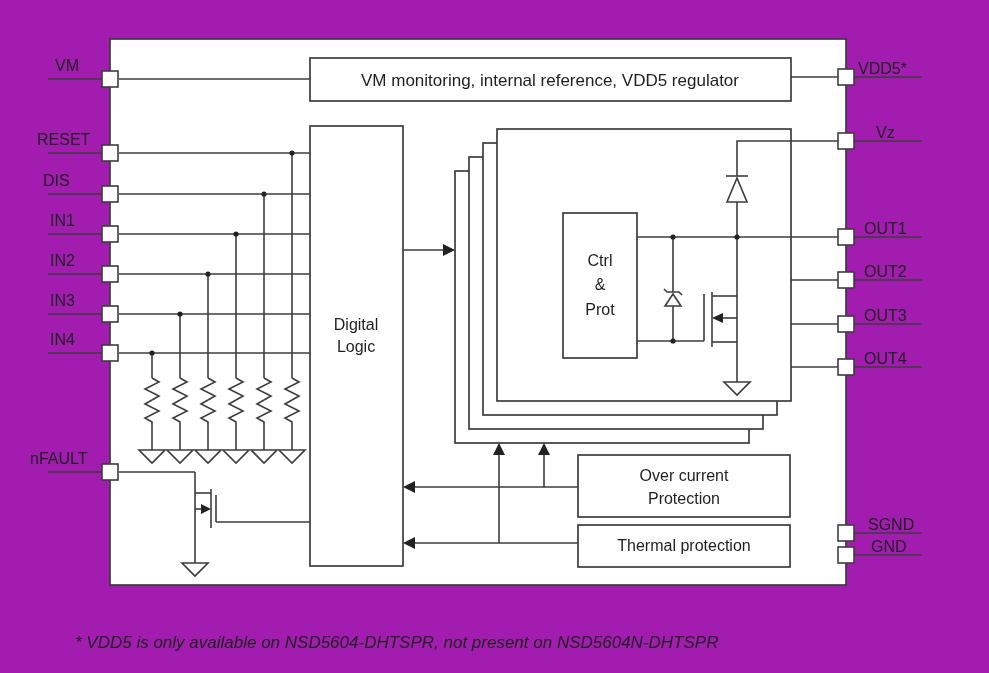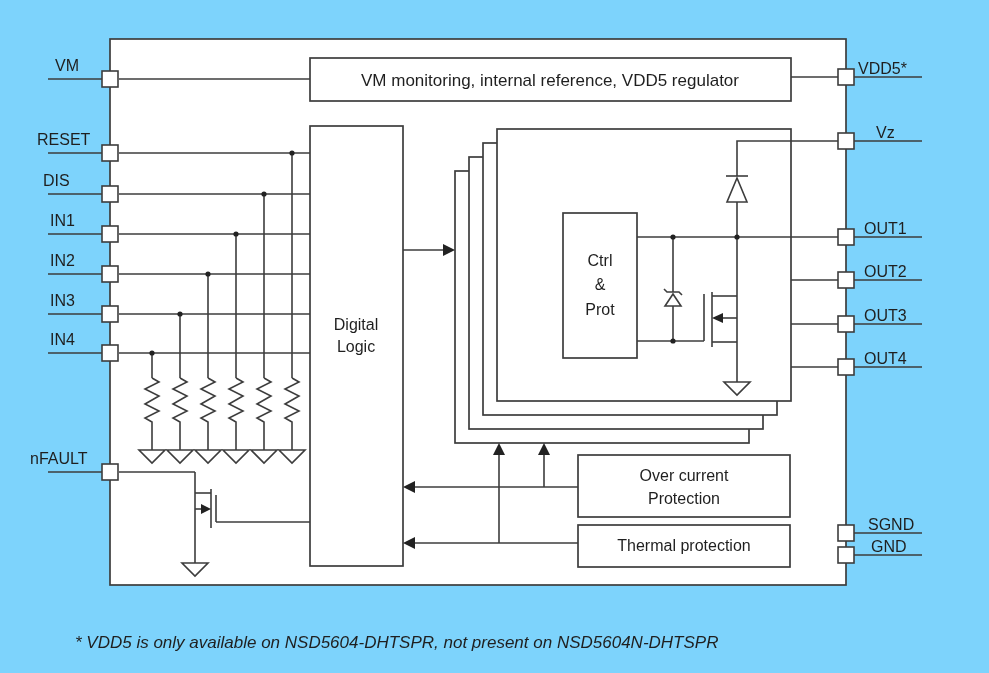--- a/index.html
+++ b/index.html
@@ -1,16 +1,16 @@
 <!DOCTYPE html>
 <html><head>
 <meta charset="utf-8">
 <style>
   html,body{margin:0;padding:0;background:#ffffff;}
-  .canvas{position:relative;width:989px;height:673px;background:#7dd3fc;overflow:hidden;}
+  .canvas{position:relative;width:989px;height:673px;background:#a21caf;overflow:hidden;}
   svg{display:block;}
   .w{stroke:#3d3d3d;stroke-width:1.6;fill:none;}
   .box{stroke:#3d3d3d;stroke-width:1.7;fill:#ffffff;}
   .sym{stroke:#3d3d3d;stroke-width:1.6;fill:#ffffff;}
   .dot{fill:#222222;stroke:none;}
   .ah{fill:#222222;stroke:none;}
   .pin{stroke:#3d3d3d;stroke-width:1.6;fill:#ffffff;}
   text{fill:#1f1f1f;font-family:"Liberation Sans",sans-serif;font-size:16px;}
   text.big{font-size:17px;}
   text.mid{text-anchor:middle;}

